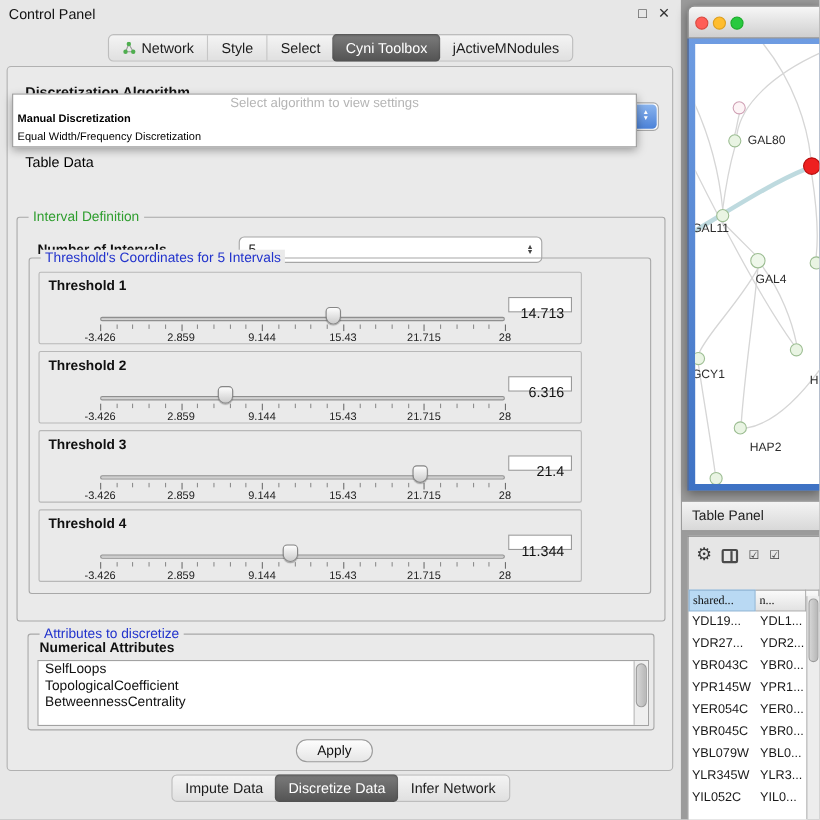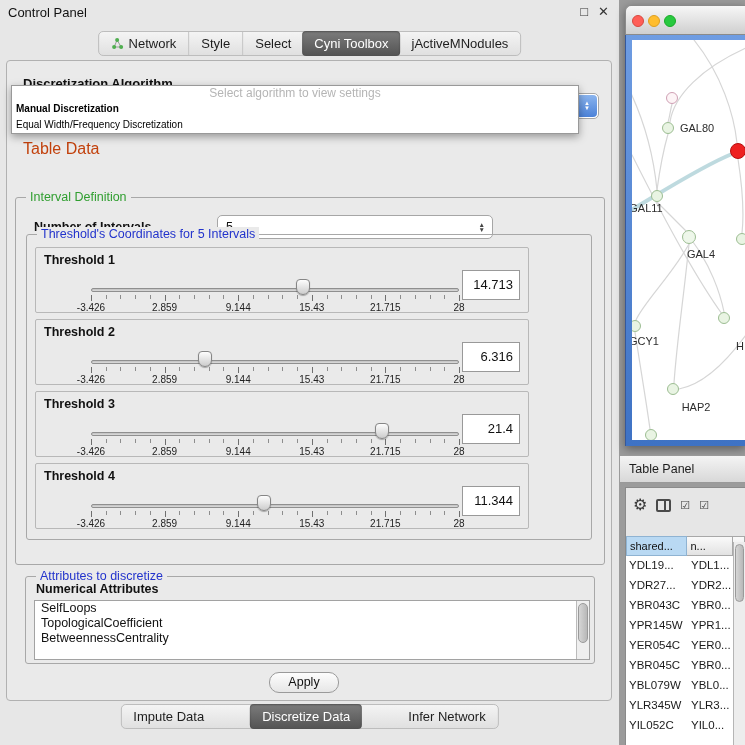--- a/index.html
+++ b/index.html
@@ -13,21 +13,21 @@
   
   .control-panel { position:absolute; left:0; top:0; width:619px; height:745px; background:#e7e7e7; }
   .titlebar { position:relative; height:26px; }
   .cp-title { position:absolute; left:8px; top:5px; font-size:13px; color:#111; }
   .win-btns { position:absolute; right:10px; top:4px; display:flex; gap:10px; }
   .win-btn { font-size:13px; color:#333; cursor:default; line-height:16px; }
 
   .tab-strip { position:absolute; left:50%; transform:translateX(-50%); display:flex; align-items:stretch;
     background:linear-gradient(#f4f4f4,#e0e0e0); border:1px solid #bdbdbd; border-radius:5px; height:25px; }
   .tab-strip.top { top:31px; }
-  .tab-strip.bottom { top:704px;gap:35px; }
+  .tab-strip.bottom { top:704px; }
   .tab { display:flex; align-items:center; gap:5px; padding:0 12px; font-size:13px; color:#1d1d1d; white-space:nowrap; }
   .tab + .tab { border-left:1px solid #c6c6c6; }
   .tab.selected { background:linear-gradient(#7c7c7c,#535353); color:#fff; border-radius:4px; margin:-1px -1px; border-left:none; box-shadow:inset 0 1px 2px rgba(0,0,0,.35); }
   .tab.selected + .tab { border-left:none; }
 
   .main-panel { position:absolute; left:6px; top:60px; width:606px; height:641px;
     background:#eaeaea; border:1px solid #b1b1b1; border-radius:4px; }
 
   .algo-label { position:absolute; left:16px; top:15px; font-weight:bold; font-size:13px; z-index:1; }
   .combo { background:#fff; border:1px solid #a6a6a6; border-radius:5px; display:flex; align-items:center;
@@ -38,37 +38,37 @@
   .stepper-blue span { font-size:6px; line-height:5px; color:#fff; }
   .stepper-flat { position:absolute; right:7px; top:50%; transform:translateY(-50%); display:flex; flex-direction:column; align-items:center; }
   .stepper-flat span { font-size:6.5px; line-height:5px; color:#444; }
 
   .popup { position:absolute; left:4px; top:24px; width:568px; height:49px; background:#fff;
     border:1px solid #999; box-shadow:0 3px 8px rgba(0,0,0,.35); z-index:6; }
   .popup-header { height:15px; text-align:center; color:#b5b5b5; font-size:12px; line-height:15px; }
   .popup-option { height:16px; line-height:16px; padding-left:4px; font-size:10px; color:#000; }
   .popup-option.bold { font-weight:bold; }
 
-  .field-label { position:absolute; left:16px; top:79px; font-size:16px; color:#c2410c; }
+  .field-label { position:absolute; left:16px; top:79px; font-size:13px; color:#000000; }
   .table-data-combo { left:14px; top:92px; width:578px; height:24px; }
 
   .group-box { position:absolute; border:1px solid #a8a8a8; border-radius:3px; }
   .group-title { position:absolute; top:-8px; left:10px; background:#eaeaea; padding:0 4px; font-size:12.5px; }
   .group-title.green { color:#2f9e2f; }
   .group-title.blue { color:#2233cc; }
 
   .interval-group { left:8px; top:136px; width:590px; height:368px;padding-left:38px; }
   .num-label { position:absolute; left:18px; top:22px; font-weight:bold; font-size:12.5px; }
   .num-combo { left:201px; top:17px; width:276px; height:24px; }
   .th-group { left:10px; top:36px; width:566px; height:306px; }
   .thresholds { position:absolute; left:8px; top:12px; }
 
   .threshold-panel { position:relative; width:494px; height:66px; border:1px solid #b8b8b8; border-radius:2px; margin-bottom:6px; }
   .th-label { position:absolute; left:8px; top:5px; font-weight:bold; font-size:12.5px; }
-  .th-value { position:absolute; right:8px; top:22px; width:58px; height:30px; background:#fff; border:1px solid #999;
+  .th-value { position:absolute; right:8px; top:22px; width:58px; height:14px; background:#fff; border:1px solid #999;
     font-size:13px; text-align:right; line-height:28px; padding-right:6px; }
   .slider { position:absolute; left:55px; top:0; width:368px; height:66px; }
   .track { position:absolute; left:0; right:0; top:40px; height:4px; background:linear-gradient(#c0c0c0,#dcdcdc);
     border:1px solid #8f8f8f; border-radius:2px; }
   .thumb { position:absolute; top:31px; width:14px; height:16px; margin-left:-7px;
     background:linear-gradient(#fdfdfd,#cccccc); border:1px solid #868686; border-radius:4px 4px 7px 7px;
     box-shadow:0 1px 1px rgba(0,0,0,.3); }
   .ticks { position:absolute; left:0; right:0; top:47px; height:7px; }
   .ticks i { position:absolute; top:0; width:1px; height:4px; background:#8d8d8d; }
   .ticks i.major { height:6px; background:#6f6f6f; }
@@ -111,21 +111,21 @@
     line-height:26px; padding-left:9px; font-size:12.5px; color:#1c1c1c; }
   .table-window { position:absolute; left:625px; top:487px; width:120px; height:258px;
     background:#e6e6e6; border-left:1px solid #8a8a8a; border-top:1px solid #8a8a8a; }
   .tw-toolbar { height:34px; display:flex; align-items:center; gap:9px; padding:0 7px; }
   .gear-icon { font-size:16px; color:#3a3a3a; line-height:16px; }
   .columns-icon { width:15px; height:13px; border:2px solid #4a4a4a; border-radius:2px; position:relative; }
   .columns-icon::after { content:""; position:absolute; left:48%; top:0; bottom:0; width:2px; background:#4a4a4a; }
   .check-icon { font-size:11px; color:#3d3d3d; line-height:12px; }
   .tw-gap { height:14px; }
   .tw-header { display:flex; height:20px; }
-  .hcell { font-size:11px; line-height:18px; padding-left:3px; overflow:hidden; white-space:nowrap; }
+  .hcell { font-size:11px; line-height:18px; padding-left:3px; overflow:hidden; white-space:nowrap;font-family:Liberation Serif, serif; }
   .hcell.c1 { width:62px; background:#b9d9f3; border:1px solid #8fb3d2; }
   .hcell.c2 { width:46px; background:linear-gradient(#fafafa,#e2e2e2); border:1px solid #a8a8a8; border-left:none; }
   .hcell.corner { width:12px; background:linear-gradient(#fafafa,#e2e2e2); border:1px solid #a8a8a8; border-left:none; }
   .t-rows { background:#fff; position:relative; height:190px; overflow:hidden; width:108px; }
   .t-row { display:flex; height:20px; }
   .t-cell { font-size:11.5px; line-height:19px; padding-left:3px; overflow:hidden; white-space:nowrap; color:#1a1a1a; }
   .t-cell.c1 { width:62px; }
   .t-cell.c2 { width:46px; }
   .tw-scroll { position:absolute; right:0; top:54px; bottom:0; width:12px; background:#ededed; border-left:1px solid #b5b5b5; }
   .tw-scroll .v-thumb { height:58px; }

